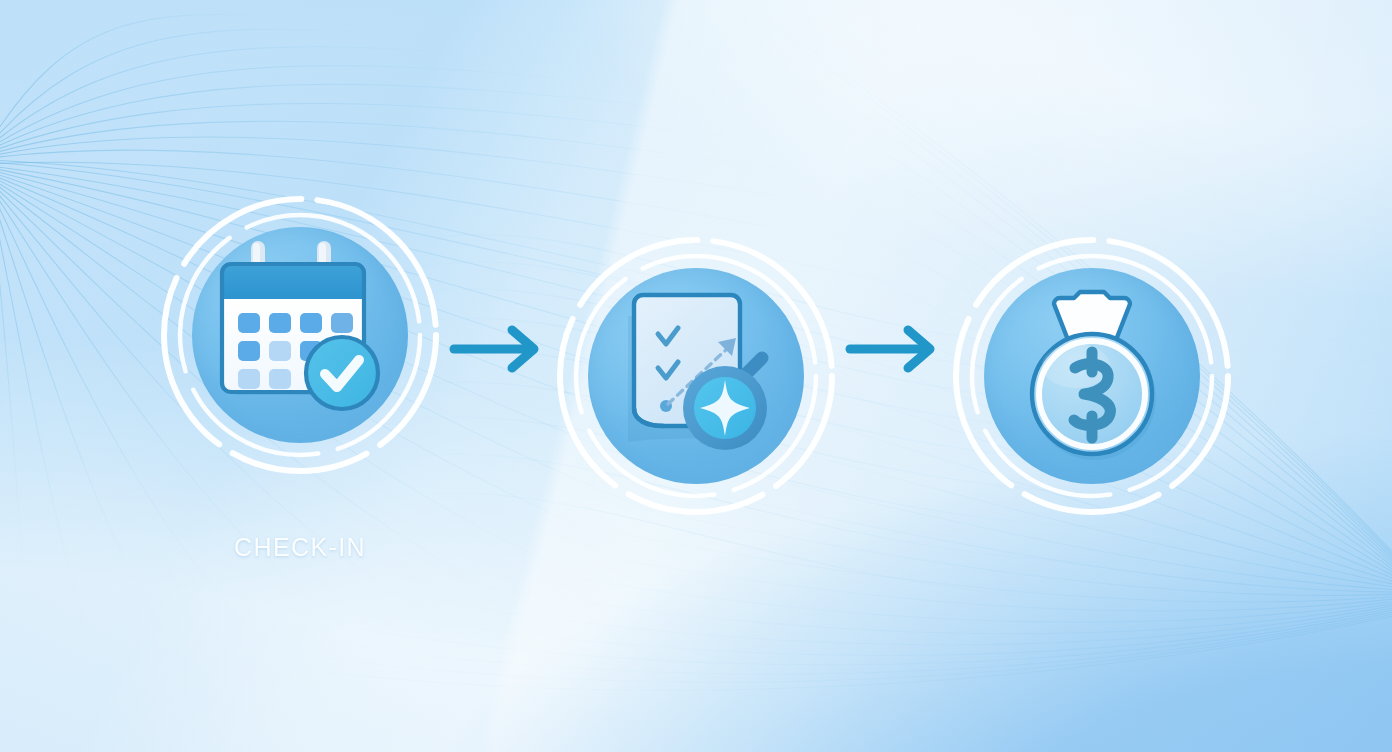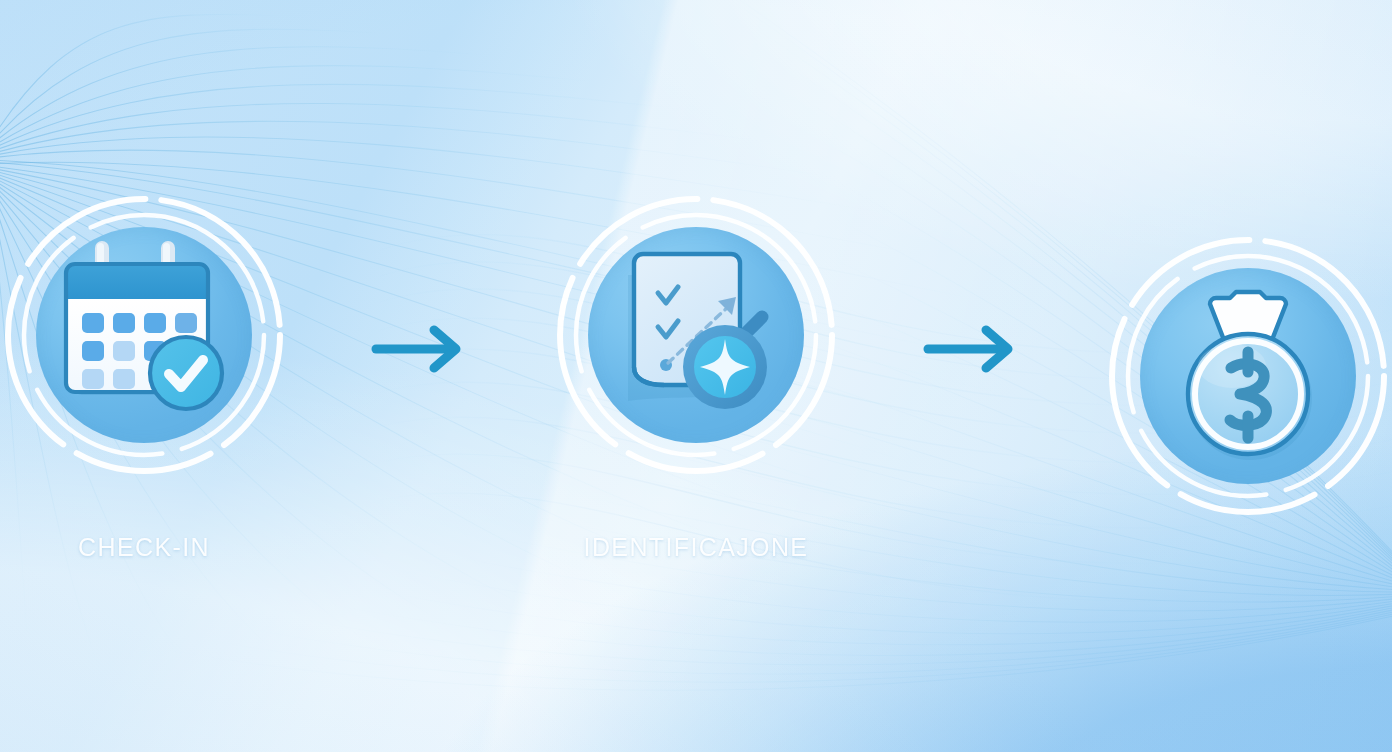--- a/index.html
+++ b/index.html
@@ -47,21 +47,21 @@
   }
   .bg-vignette {
     background:radial-gradient(120% 110% at 50% 45%, rgba(255,255,255,.10) 0 40%, rgba(120,185,238,.20) 100%);
   }
   .bg-svg { position:absolute; inset:0; width:1392px; height:752px; }
 
   
   .flow {
     position:absolute; left:0; top:0;
     width:1392px; height:752px;
-    display:flex; align-items:center; justify-content:space-between;
+    display:flex; align-items:center; justify-content:center;
   }
   .step {
     position:relative;
     width:288px;
     display:flex; flex-direction:column; align-items:center;
   }
   .ringwrap {
     position:relative;
     width:288px; height:288px;
     display:flex; align-items:center; justify-content:center;
@@ -323,21 +323,20 @@
           <g>
             <path d="M158 106 l16 -16" stroke="#3d8cc2" stroke-width="13" stroke-linecap="round"></path>
             <circle cx="137" cy="140" r="42" fill="url(#c2rim)"></circle>
             <circle cx="137" cy="140" r="31" fill="url(#c2lens)"></circle>
 
             <path d="M137 112 C140 132 142 134 162 140 C142 146 140 148 137 168
                      C134 148 132 146 112 140 C132 134 134 132 137 112 z" fill="#eef9ff"></path>
           </g>
         </svg>
       </div>
-      <div class="caption">IDENTIFICAJONE</div>
     </div>
 
     <div class="arrow">
       <svg viewBox="0 0 108 56" width="108" height="56">
         <g fill="none" stroke="#2196c9" stroke-width="9" stroke-linecap="round" stroke-linejoin="round">
           <line x1="10" y1="28" x2="86" y2="28"></line>
           <polyline points="68,9 90,28 68,47"></polyline>
         </g>
       </svg>
     </div>

